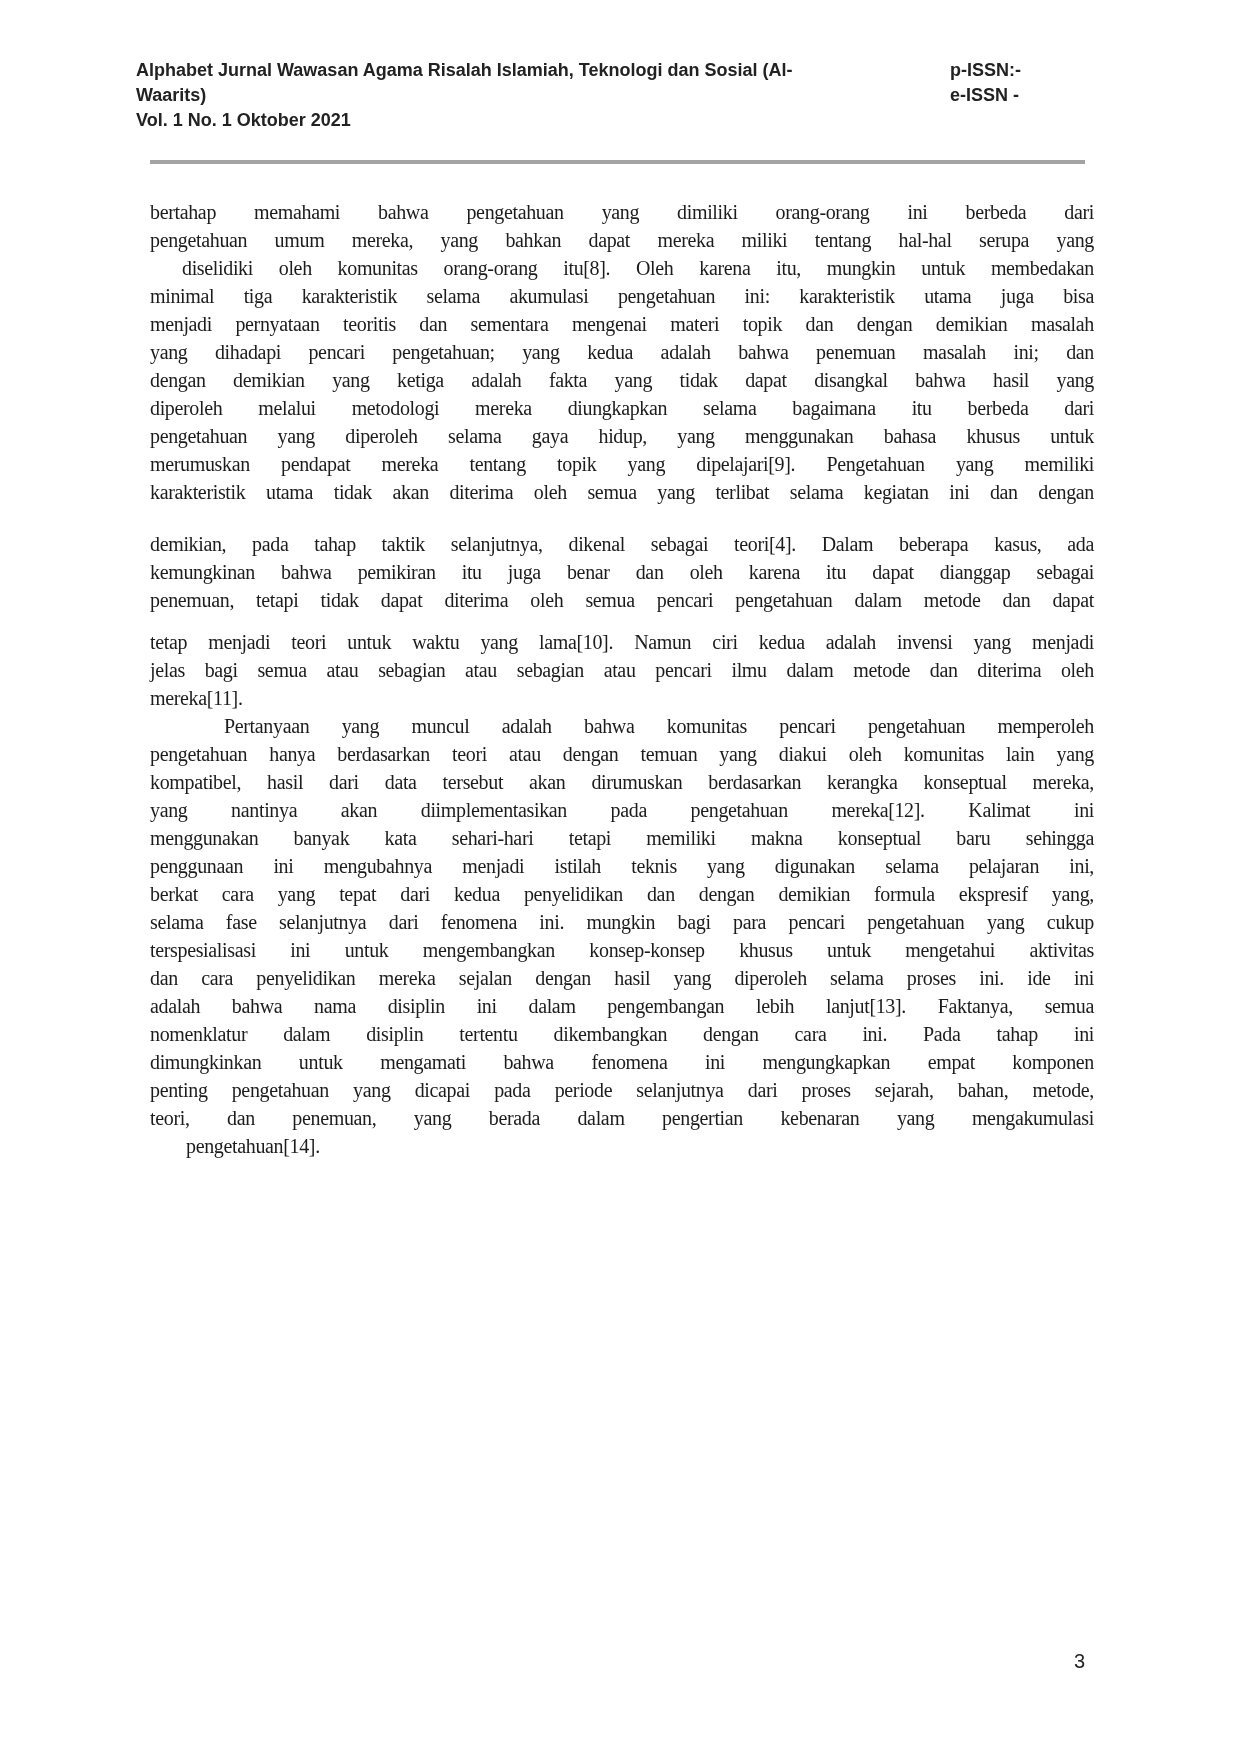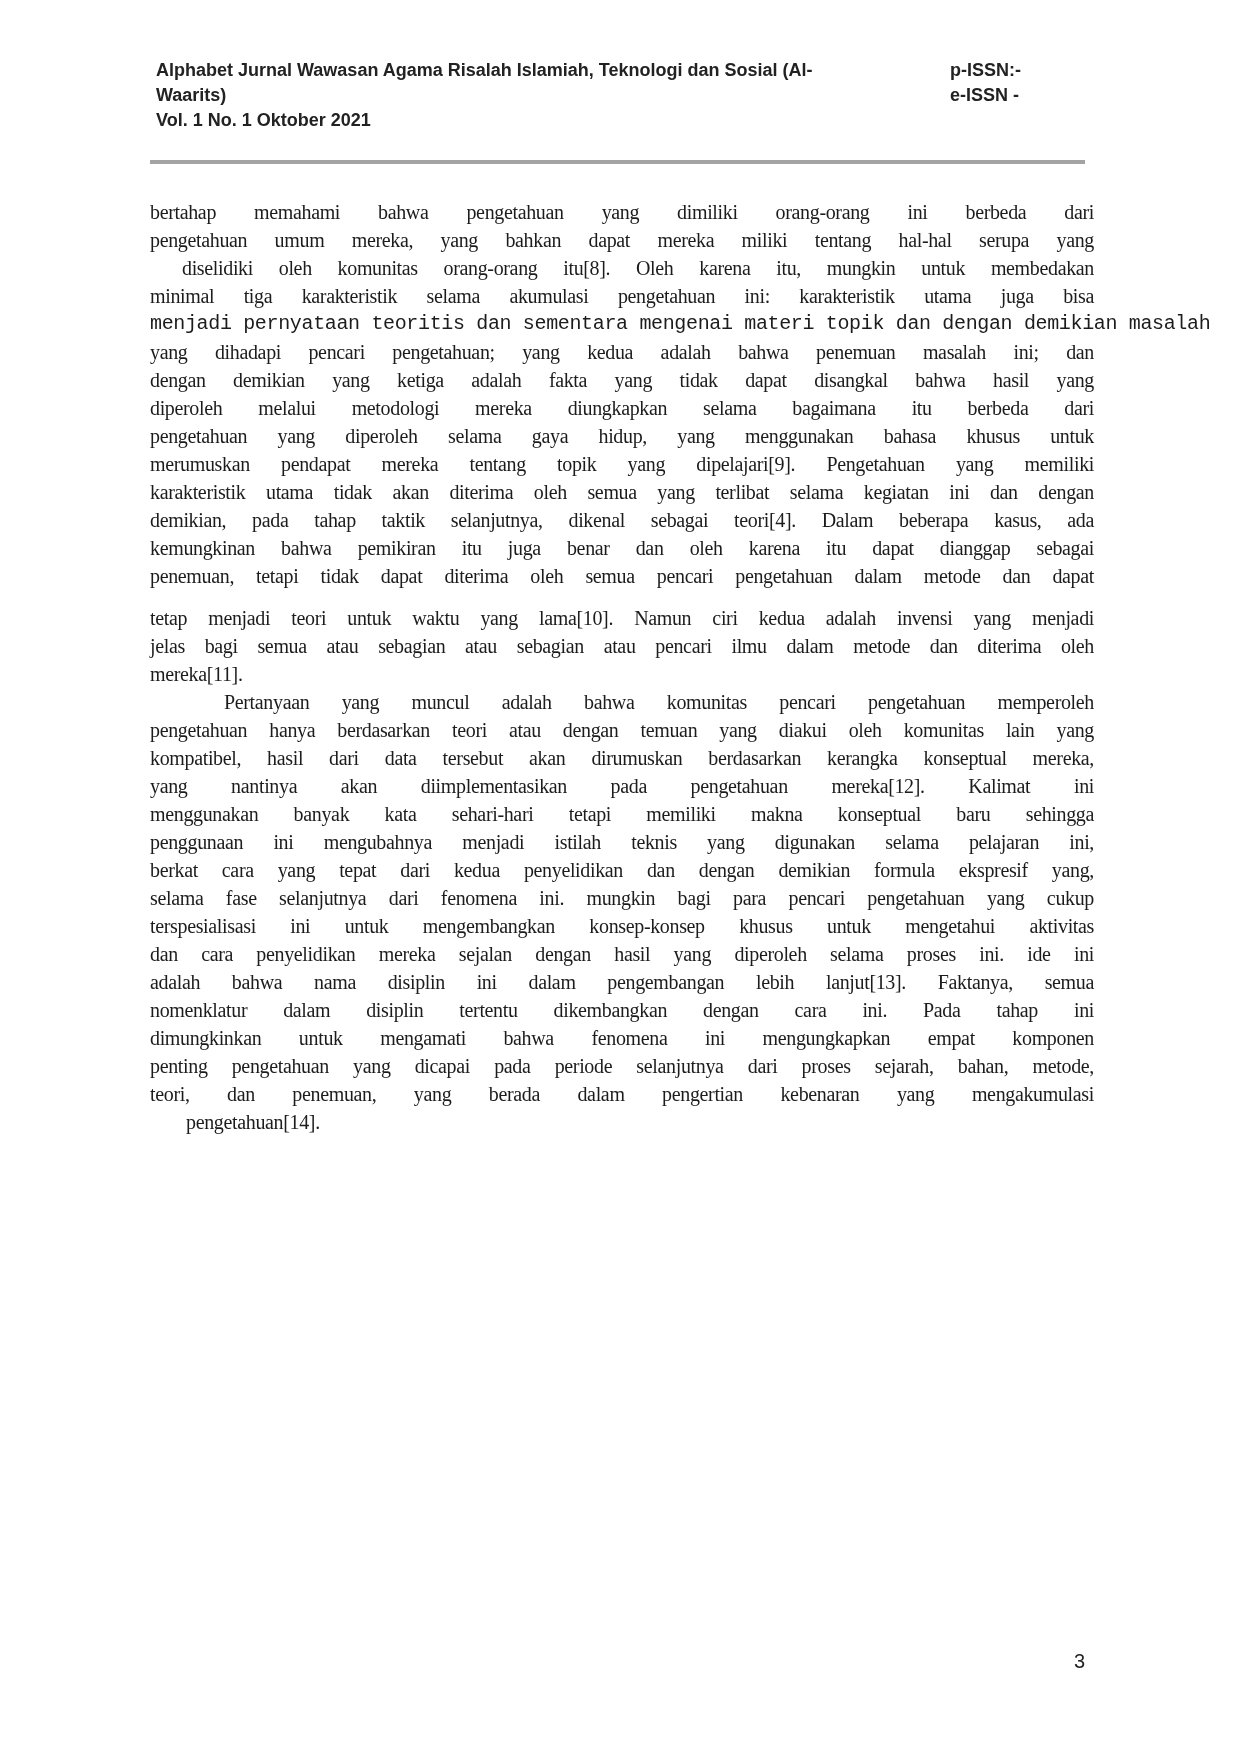--- a/index.html
+++ b/index.html
@@ -1,18 +1,18 @@
 <!DOCTYPE html>
 <html><head>
 <meta charset="utf-8">
 <style>
   html, body { margin: 0; padding: 0; background: #ffffff; }
   body { width: 1240px; height: 1754px; position: relative; overflow: hidden; color: #1a1a1a; }
   .hdr { position: absolute; font-family: "Liberation Sans", sans-serif; font-weight: bold; font-size: 18px; line-height: 25px; color: #222; }
-  .hdr-left { left: 156px; top: 58px; width: 760px; }
+  .hdr-left { left: 136px; top: 58px; width: 760px; }
   .hdr-right { left: 950px; top: 58px; width: 140px; }
   .rule { position: absolute; left: 150px; top: 160px; width: 935px; height: 4px; background: #a3a3a3; }
   .body-text { position: absolute; left: 150px; top: 198px; width: 944px; font-family: "Liberation Serif", serif; font-size: 20px; line-height: 28px; color: #1c1c1c; }
   .line { display: block; text-align: justify; text-align-last: justify; white-space: nowrap; height: 28px; letter-spacing: -0.35px; }
   .line.last { text-align-last: left; }
   .line.indent { padding-left: 74px; }
   .page-num { position: absolute; left: 1074px; top: 1650px; font-family: "Liberation Sans", sans-serif; font-size: 20px; color: #222; }
 </style>
 </head>
 <body>
@@ -27,28 +27,28 @@
   <div>e-ISSN -</div>
 </div>
 <div class="rule"></div>
 
 <div class="body-text" id="body-text">
     <div>
       <span class="line" style="white-space: nowrap;">bertahap memahami bahwa pengetahuan yang dimiliki orang-orang ini berbeda dari</span>
       <span class="line" style="white-space: nowrap;">pengetahuan umum mereka, yang bahkan dapat mereka miliki tentang hal-hal serupa yang</span>
       <span class="line" style="white-space: nowrap; margin-left: 32px;">diselidiki oleh komunitas orang-orang itu[8]. Oleh karena itu, mungkin untuk membedakan</span>
       <span class="line" style="white-space: nowrap;">minimal tiga karakteristik selama akumulasi pengetahuan ini: karakteristik utama juga bisa</span>
-      <span class="line" style="white-space: nowrap; font-family: Liberation Mono, monospace;">menjadi pernyataan teoritis dan sementara mengenai materi topik dan dengan demikian masalah</span>
+      <span class="line" style="white-space: nowrap;">menjadi pernyataan teoritis dan sementara mengenai materi topik dan dengan demikian masalah</span>
       <span class="line" style="white-space: nowrap;">yang dihadapi pencari pengetahuan; yang kedua adalah bahwa penemuan masalah ini; dan</span>
       <span class="line" style="white-space: nowrap;">dengan demikian yang ketiga adalah fakta yang tidak dapat disangkal bahwa hasil yang</span>
       <span class="line" style="white-space: nowrap;">diperoleh melalui metodologi mereka diungkapkan selama bagaimana itu berbeda dari</span>
       <span class="line" style="white-space: nowrap;">pengetahuan yang diperoleh selama gaya hidup, yang menggunakan bahasa khusus untuk</span>
       <span class="line" style="white-space: nowrap;">merumuskan pendapat mereka tentang topik yang dipelajari[9]. Pengetahuan yang memiliki</span>
       <span class="line" style="white-space: nowrap;">karakteristik utama tidak akan diterima oleh semua yang terlibat selama kegiatan ini dan dengan</span>
-      <span class="line" style="white-space: nowrap;">demikian, pada tahap taktik selanjutnya, dikenal sebagai teori[4]. Dalam beberapa kasus, ada</span>
+      <span class="line" style="white-space: nowrap; margin-top: 24px;">demikian, pada tahap taktik selanjutnya, dikenal sebagai teori[4]. Dalam beberapa kasus, ada</span>
       <span class="line" style="white-space: nowrap;">kemungkinan bahwa pemikiran itu juga benar dan oleh karena itu dapat dianggap sebagai</span>
       <span class="line" style="white-space: nowrap;">penemuan, tetapi tidak dapat diterima oleh semua pencari pengetahuan dalam metode dan dapat</span>
       <span class="line" style="white-space: nowrap; margin-top: 14px;">tetap menjadi teori untuk waktu yang lama[10]. Namun ciri kedua adalah invensi yang menjadi</span>
       <span class="line" style="white-space: nowrap;">jelas bagi semua atau sebagian atau sebagian atau pencari ilmu dalam metode dan diterima oleh</span>
       <span class="line last" style="white-space: nowrap;">mereka[11].</span>
     </div>
     <div>
       <span class="line indent" style="white-space: nowrap;">Pertanyaan yang muncul adalah bahwa komunitas pencari pengetahuan memperoleh</span>
       <span class="line" style="white-space: nowrap;">pengetahuan hanya berdasarkan teori atau dengan temuan yang diakui oleh komunitas lain yang</span>
       <span class="line" style="white-space: nowrap;">kompatibel, hasil dari data tersebut akan dirumuskan berdasarkan kerangka konseptual mereka,</span>

